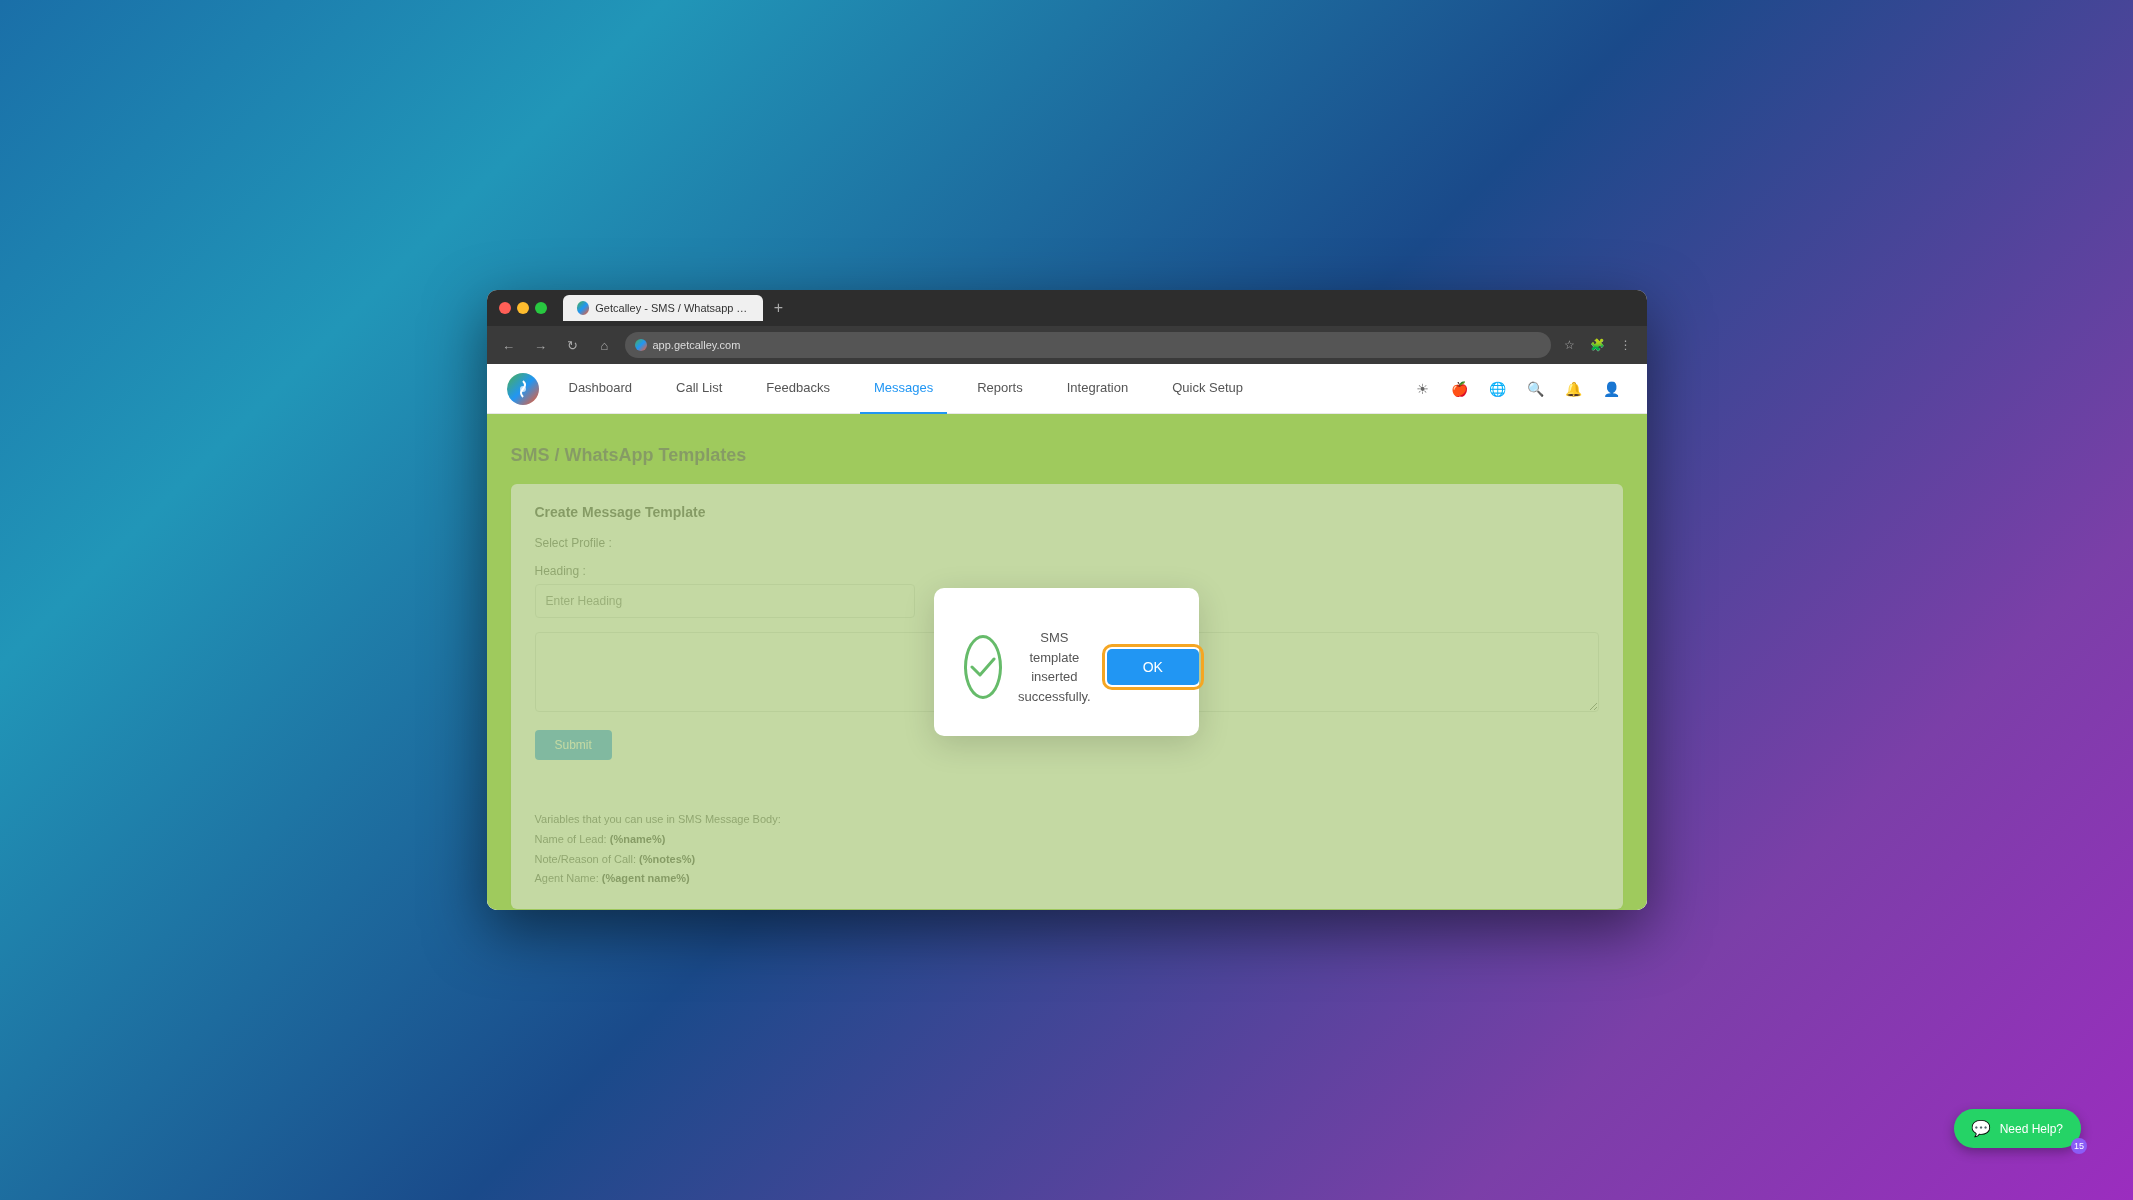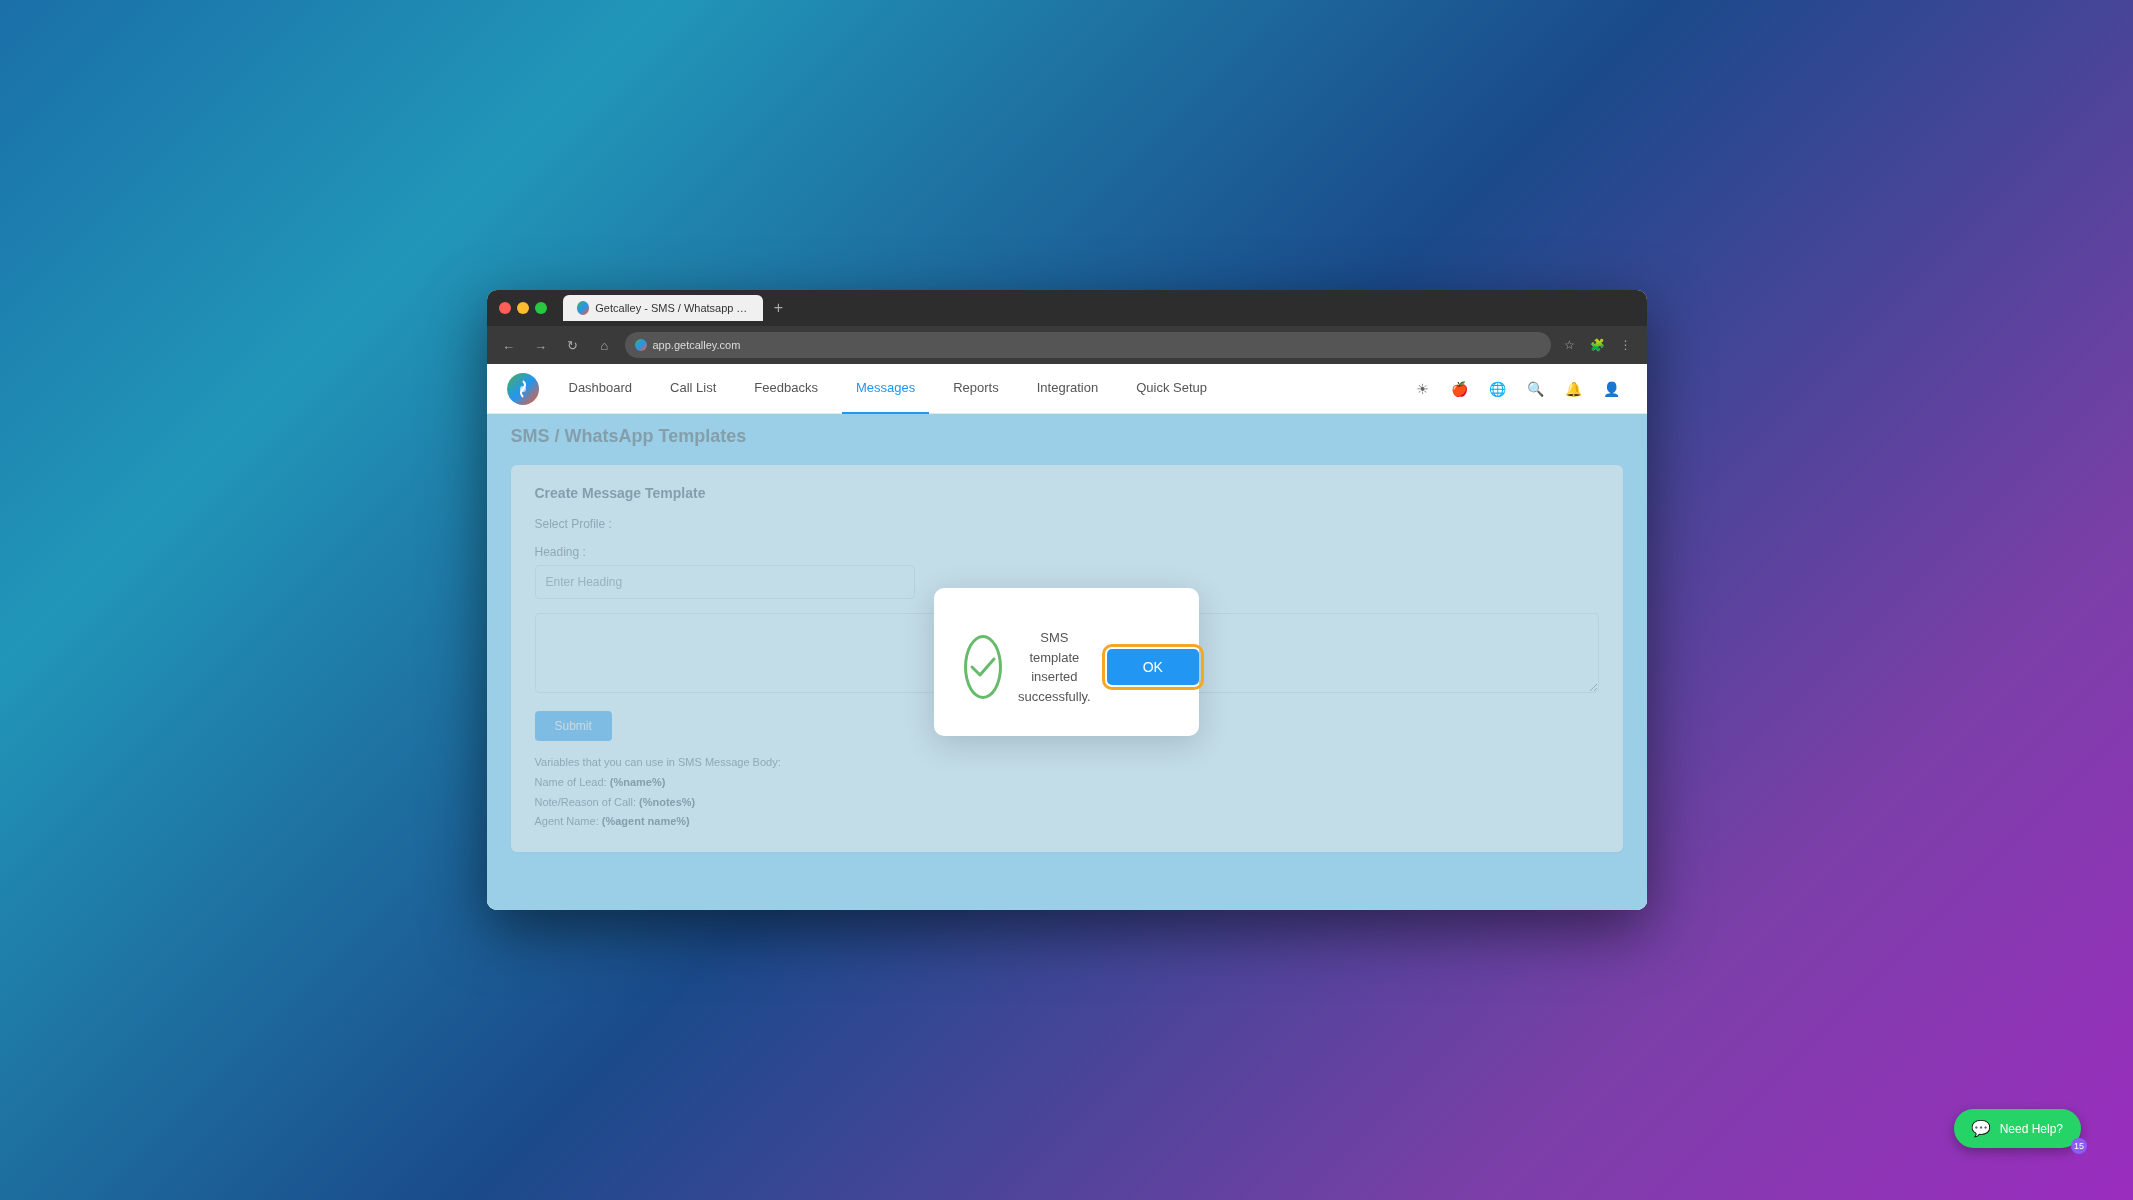--- a/index.html
+++ b/index.html
@@ -185,21 +185,21 @@
       align-items: center;
       justify-content: center;
       color: white;
       font-size: 14px;
       font-weight: bold;
     }
 
     .nav-items {
       display: flex;
       align-items: flex-start;
-      gap: 10px;
+      gap: 16px;
       flex: 1;
     }
 
     .nav-item {
       padding: 0 14px;
       height: 50px;
       display: flex;
       align-items: center;
       font-size: 13px;
       color: #555;
@@ -226,22 +226,22 @@
       justify-content: center;
       color: #666;
       font-size: 14px;
       cursor: pointer;
       border-radius: 4px;
     }
 
     
     .page-content {
       flex: 1;
-      padding: 12px 24px;
-      background: #7dd3fc;
+      padding: 31px 24px;
+      background: #84cc16;
       overflow-y: auto;
       position: relative;
     }
 
     .page-title {
       font-size: 18px;
       font-weight: 600;
       color: #333;
       margin-bottom: 18px;
     }
@@ -305,20 +305,21 @@
       border-radius: 4px;
       font-size: 12px;
       cursor: pointer;
       margin-bottom: 12px;
     }
 
     .variables-text {
       font-size: 11px;
       color: #555;
       line-height: 1.8;
+      margin-top: 38px;
     }
 
     .variables-text strong {
       color: #333;
     }
 
     
     .modal-overlay {
       position: absolute;
       top: 0;

